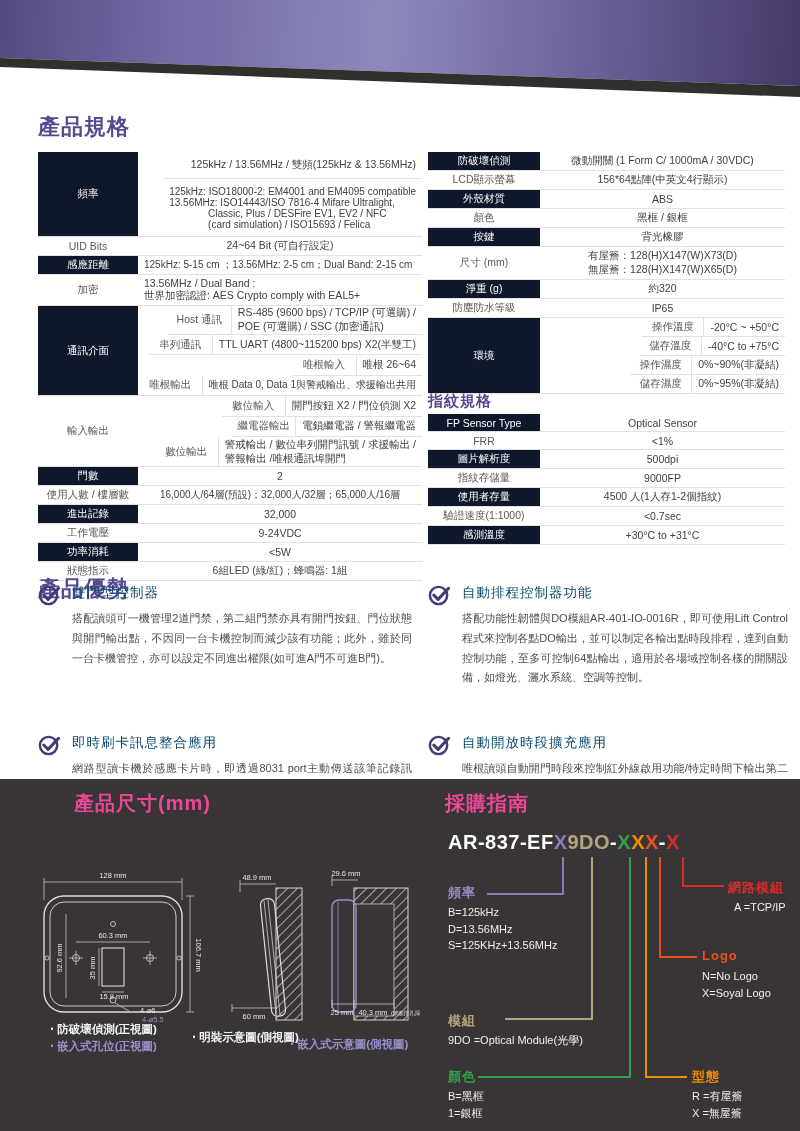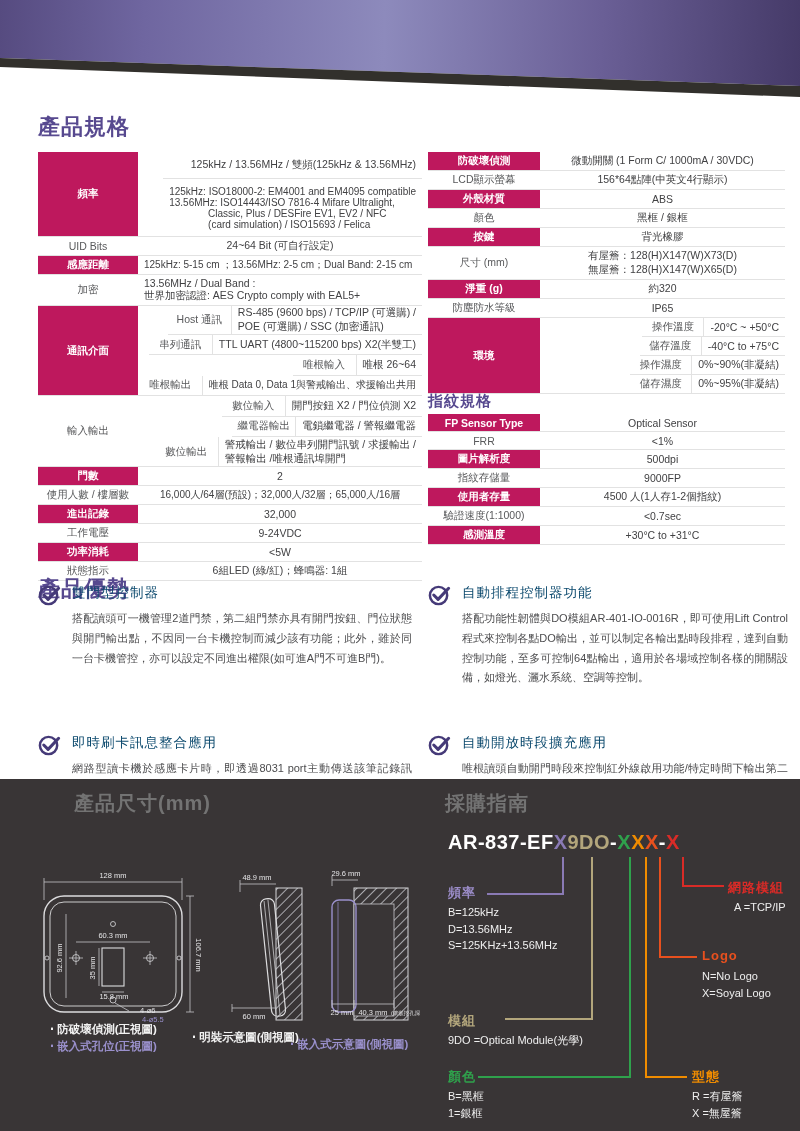--- a/index.html
+++ b/index.html
@@ -15,21 +15,21 @@
 
 
 .sec-title { position:absolute; font-size:22px; font-weight:bold; color:#57498f; letter-spacing:1px; }
 .sub-title { position:absolute; font-size:15px; font-weight:bold; color:#57498f; letter-spacing:1px; }
 
 
 .spec { position:absolute; font-size:10.5px; color:#414143; }
 .row { display:flex; align-items:stretch; border-bottom:1px solid #e2e2e2; }
 .lab { flex:0 0 100px; display:flex; align-items:center; justify-content:center; text-align:center; color:#58595b; padding:2px 3px; }
 .w112 { flex:0 0 112px; }
-.lab.dark { background:#be185d; color:#ffffff; font-weight:bold; }
+.lab.dark { background:#0f172a; color:#ffffff; font-weight:normal; }
 .val { flex:1; display:flex; align-items:center; justify-content:center; text-align:center; padding:2px 6px; white-space:pre-line; }
 .val.left { justify-content:flex-start; text-align:left; }
 .subcol { flex:1; display:flex; flex-direction:column;align-items:flex-end; }
 .subrow { display:flex; flex:1; border-bottom:1px solid #e2e2e2; }
 .subrow:last-child { border-bottom:none; }
 .subkey { flex:0 0 64px; display:flex; align-items:center; justify-content:center; text-align:center; padding:2px 3px; color:#58595b; border-right:1px solid #e2e2e2; }
 .subkey.w62 { flex:0 0 62px; }
 .sval { flex:1; display:flex; align-items:center; padding:2px 6px; white-space:pre-line; }
 .bt { border-top:1px solid #e2e2e2; }
 .r18 { min-height:18px; } .r26 { min-height:26px; } .r29 { min-height:29px; } .r58 { min-height:58px; }
@@ -38,21 +38,21 @@
 
 .adv-col { position:absolute; top:584px; }
 .adv-item { display:flex; gap:10px; margin-bottom:24px; }
 .adv-item.tall { min-height:126px; }
 .adv-icon { flex:0 0 24px; padding-top:0; }
 .adv-title { font-size:13.5px; font-weight:normal; color:#0c4a6e; margin-bottom:7px; letter-spacing:1px; }
 .adv-body { font-size:11px; color:#4c4c4e; line-height:1.8; text-align:justify; }
 
 
 .footer { position:absolute; left:0; top:779px; width:800px; height:352px; background:#393536; }
-.footer-title { position:absolute; font-size:20px; font-weight:bold; color:#737373; letter-spacing:1px; }
+.footer-title { position:absolute; font-size:20px; font-weight:bold; color:#ec4899; letter-spacing:1px; }
 .model { position:absolute; left:448px; top:831px; font-size:20px; font-weight:bold; color:#ffffff; letter-spacing:0.5px; white-space:nowrap; }
 .m-freq { color:#8a7ab5; } .m-mod { color:#b3a67c; } .m-col { color:#2fa14c; }
 .m-type { color:#f08c00; } .m-logo { color:#e8501e; } .m-net { color:#d92b27; }
 .opt-label { position:absolute; font-size:13px; font-weight:bold; letter-spacing:1px; white-space:nowrap; }
 .opt-text { position:absolute; font-size:11px; color:#efefef; line-height:1.5; white-space:pre-line; }
 .conn { position:absolute; }
 .c-freq { border-right:2px solid #8a7ab5; border-bottom:2px solid #8a7ab5; }
 .c-mod  { border-right:2px solid #b3a67c; border-bottom:2px solid #b3a67c; }
 .c-col  { border-right:2px solid #2fa14c; border-bottom:2px solid #2fa14c; }
 .c-type { border-left:2px solid #f08c00; border-bottom:2px solid #f08c00; }

